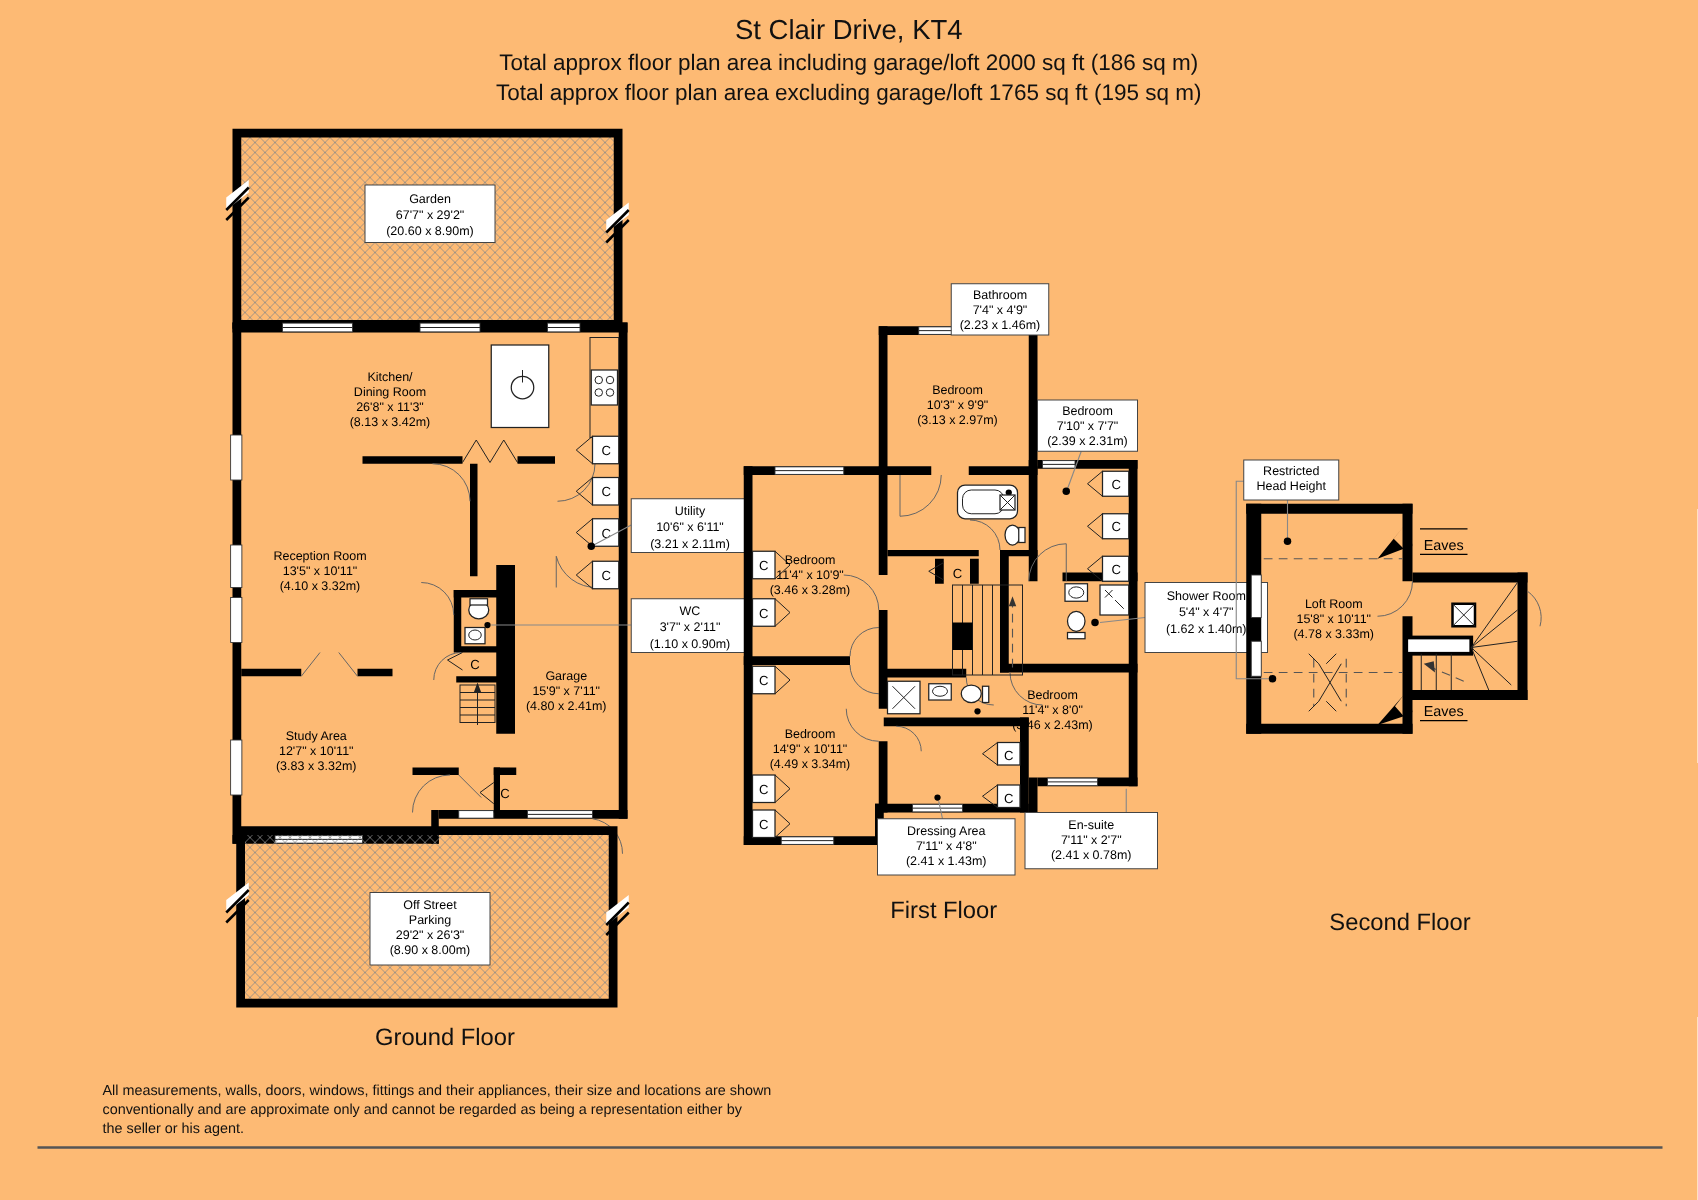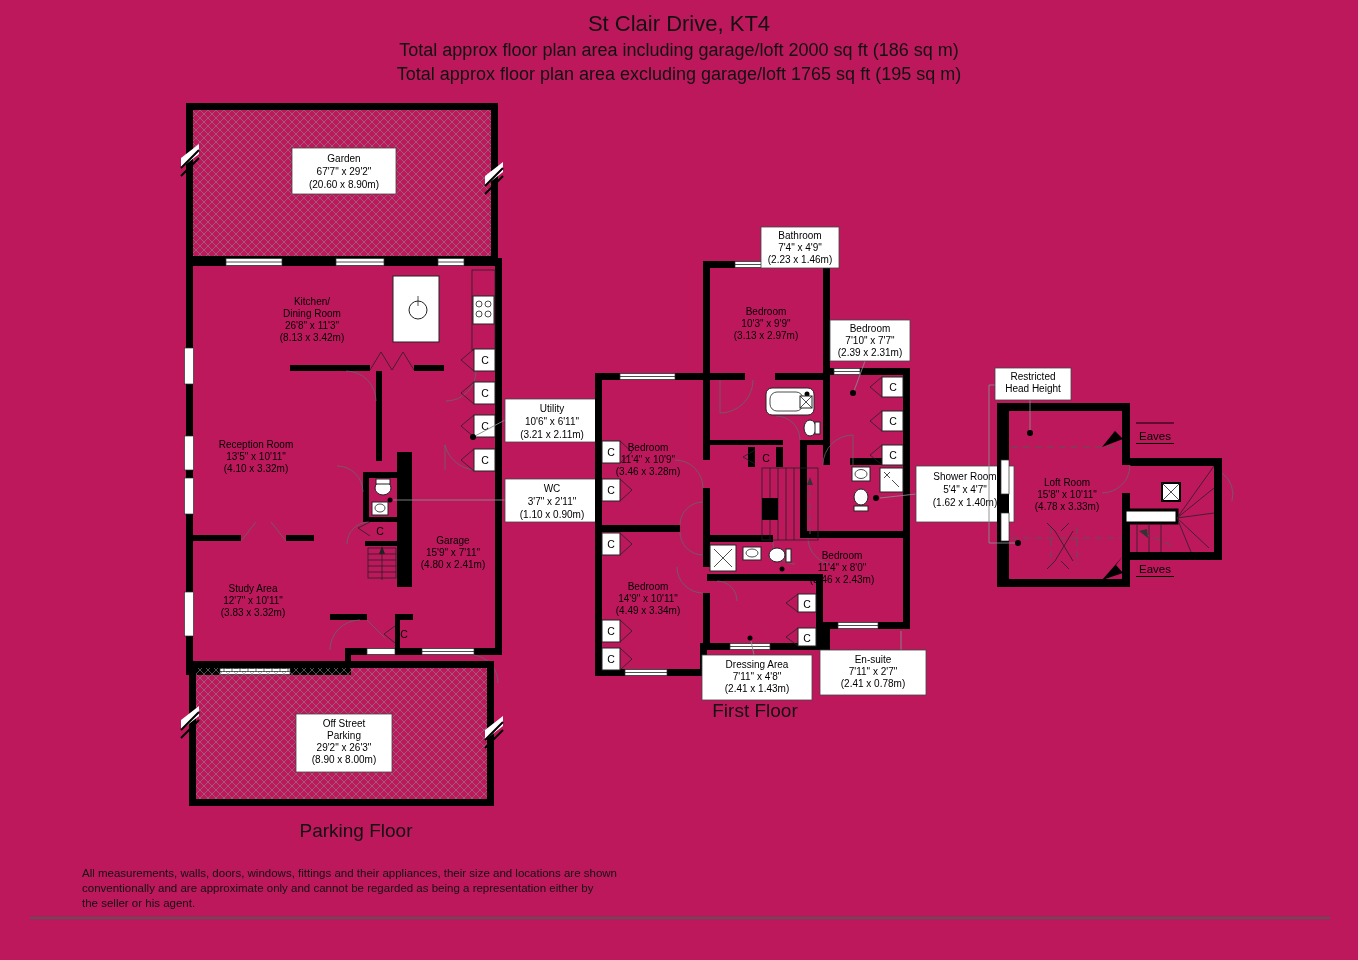--- a/index.html
+++ b/index.html
@@ -1,16 +1,16 @@
 <!DOCTYPE html>
 <html><head>
 <meta charset="utf-8">
 <style>
   html,body{margin:0;padding:0;background:#fff;}
-  #page{position:relative;width:1358px;height:960px;background:#be185d;overflow:hidden;
+  #page{position:relative;width:1358px;height:960px;background:#fdba74;overflow:hidden;
         font-family:"Liberation Sans",sans-serif;color:#111;}
   .hdr{position:absolute;left:0;top:10px;width:1358px;text-align:center;}
   .hdr .t1{font-size:22px;line-height:28px;}
   .hdr .t2{font-size:18px;line-height:24px;}
   .floorlbl{position:absolute;font-size:19px;color:#111;text-align:center;width:240px;}
   .disc{position:absolute;left:42px;top:866px;font-size:11.5px;line-height:15px;color:#111;margin-left:40px;}
   .botline{position:absolute;left:30px;top:917px;width:1300px;height:2px;background:#555;}
   svg{position:absolute;overflow:visible;}
   .w{fill:#000;stroke:none;}
   .win{fill:#fff;stroke:#333;stroke-width:0.7;}
@@ -513,22 +513,23 @@
       <line x1="151" y1="211.5" x2="189" y2="211.5" stroke="#000" stroke-width="1"></line>
     </g>
 
     <g>
       <text class="rt" x="82" y="121">Loft Room</text>
       <text class="rt" x="82" y="133">15'8" x 10'11"</text>
       <text class="rt" x="82" y="145">(4.78 x 3.33m)</text>
     </g>
   </svg>
 
-  <div class="floorlbl" style="left:236px;top:820px">Parking Floor</div>
-  <div class="floorlbl" style="left:635px;top:700px">First Floor</div>
+  <div class="floorlbl" style="left:236px;top:820px">Ground Floor</div>
+  <div class="floorlbl" style="left:635px;top:718px">First Floor</div>
+  <div class="floorlbl" style="left:1000px;top:728px">Second Floor</div>
 
   <div class="disc">
     <div>All measurements, walls, doors, windows, fittings and their appliances, their size and locations are shown</div>
     <div>conventionally and are approximate only and cannot be regarded as being a representation either by</div>
     <div>the seller or his agent.</div>
   </div>
   <div class="botline"></div>
 
 </div>
 

